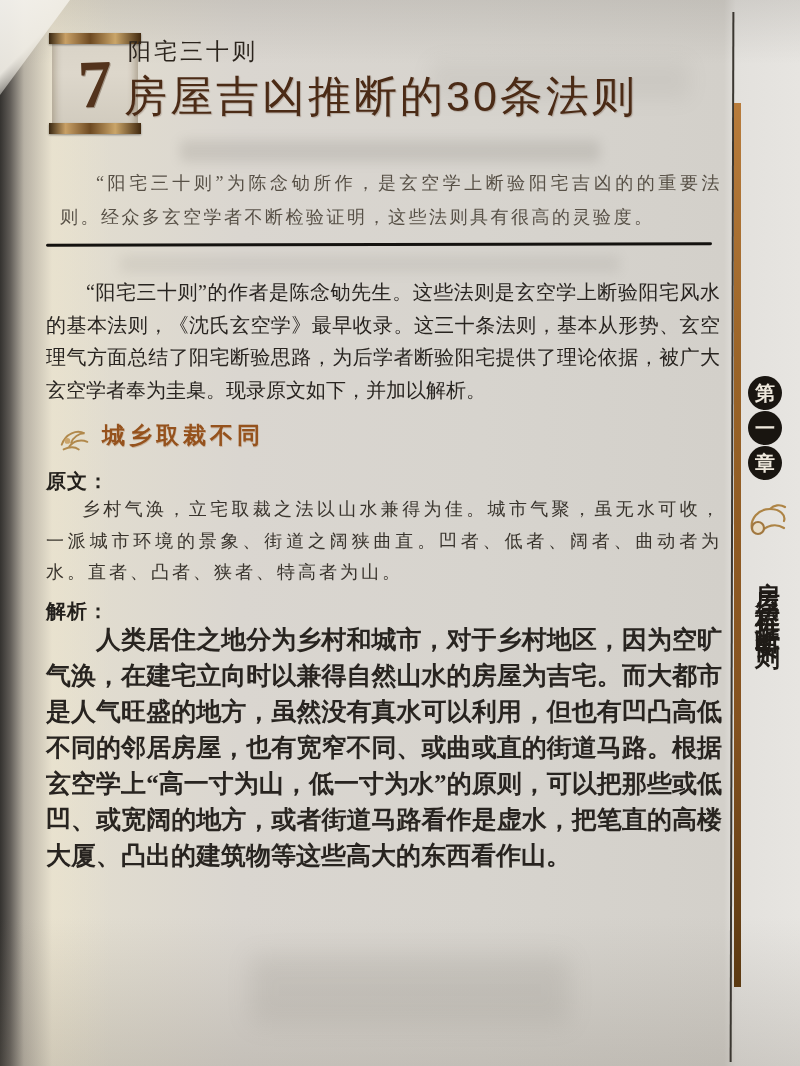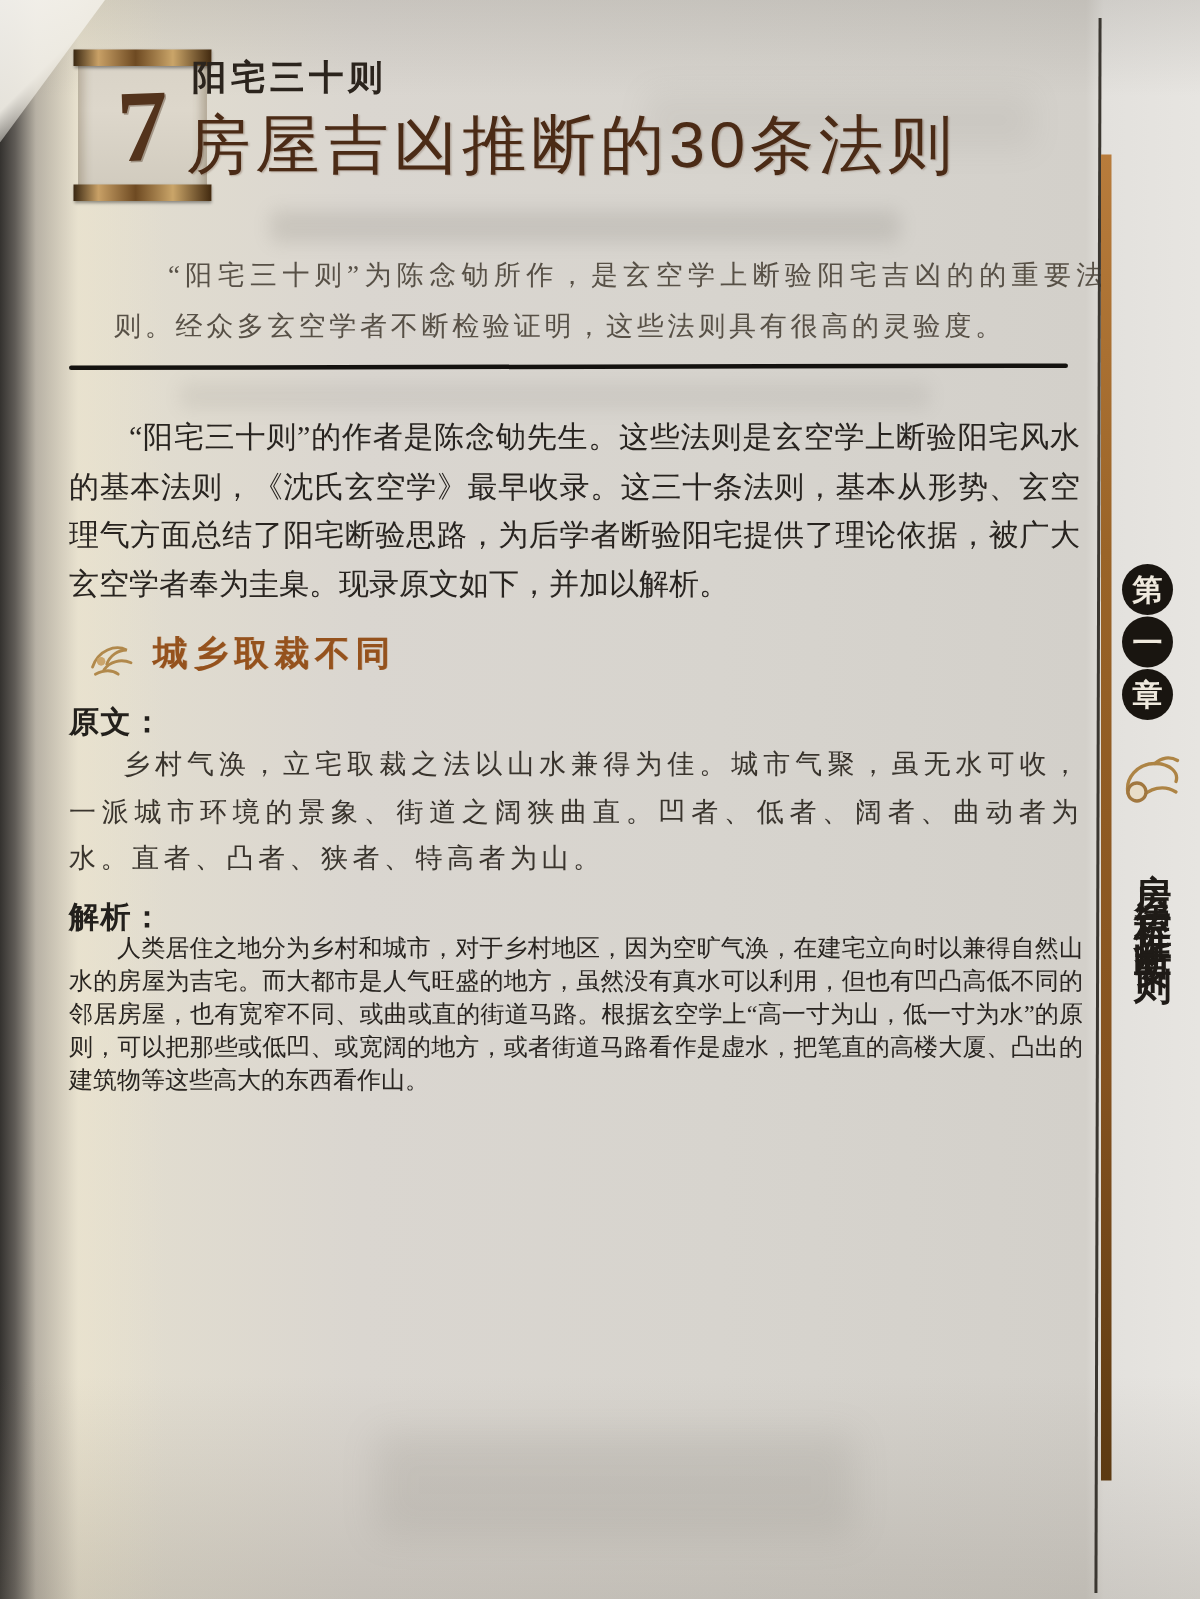--- a/index.html
+++ b/index.html
@@ -24,28 +24,28 @@
     background:linear-gradient(90deg,#3a2812 0%,#c8a066 18%,#6e4a22 45%,#caa569 72%,#41290f 100%);
     box-shadow:0 1px 2px rgba(0,0,0,.4);}
   .badge .bar.top{top:0;}
   .badge .bar.bottom{bottom:0;}
   .badge .num{position:absolute;left:0;right:0;top:8px;bottom:6px;
     display:flex;align-items:center;justify-content:center;
     font-family:"Liberation Serif", serif;font-weight:900;font-size:68px;color:#53331c;
     transform:rotate(-2deg);text-shadow:1px 1px 0 rgba(60,35,15,.35);}
 
   .series-title{position:absolute;left:128px;top:36px;font-family:"Liberation Sans",sans-serif;
-    font-weight:bold;font-size:23px;color:#2b241d;letter-spacing:3px;}
+    font-weight:normal;font-size:23px;color:#2b241d;letter-spacing:3px;}
   .main-title{position:absolute;left:124px;top:68px;font-family:"Liberation Sans",sans-serif;
     font-weight:400;font-size:43px;color:#4b2b16;letter-spacing:3px;
     text-shadow:1px 1px 1px rgba(75,43,22,.25);white-space:nowrap;}
 
   .intro{position:absolute;left:60px;top:166px;width:662px;
     font-size:18px;line-height:34px;letter-spacing:2.5px;color:#575046;
-    text-indent:2em;text-align:justify;margin-left:16px;}
+    text-indent:2em;text-align:justify;}
 
   .divider{position:absolute;left:46px;top:243px;width:666px;height:3px;background:#14120f;
     transform:rotate(-0.12deg);border-radius:2px;}
 
   .para1{position:absolute;left:46px;top:276px;width:674px;
     font-size:20px;line-height:32.5px;color:#282420;text-indent:2em;text-align:justify;
     font-weight:400;}
 
   .section-heading{position:absolute;left:56px;top:420px;display:flex;}
   .section-heading .flourish{width:38px;height:38px;margin-right:8px;}
@@ -55,21 +55,21 @@
   .label{position:absolute;left:46px;font-family:Liberation Serif, serif;
     font-weight:bold;font-size:20px;color:#23201c;letter-spacing:1px;}
   .label.orig{top:468px;}
   .label.anal{top:598px;text-align:center;}
 
   .original-text{position:absolute;left:46px;top:494px;width:676px;
     font-size:18px;line-height:31.5px;letter-spacing:3px;color:#39342d;
     text-indent:2em;text-align:justify;}
 
   .analysis{position:absolute;left:46px;top:622px;width:676px;
-    font-size:16px;line-height:22px;color:#282420;text-align:justify;font-weight:400;}
+    font-size:25px;line-height:36px;color:#282420;text-align:justify;font-weight:700;}
   .analysis p{margin:0;text-indent:2em;}
 
   
   .edge-line{position:absolute;left:731px;top:12px;width:2px;height:1050px;background:#3b3731;
     transform:rotate(0.15deg);}
   .brown-bar{position:absolute;left:734px;top:103px;width:7px;height:884px;
     background:linear-gradient(180deg,#b députés;) }
   .brown-bar{background:linear-gradient(180deg,#b87c3c 0%,#9a6428 30%,#845220 70%,#5c3a12 100%);}
   .sidebar{position:absolute;left:742px;top:0;width:58px;height:1066px;}
   .chapter-circles{position:absolute;left:6px;top:376px;display:flex;flex-direction:column;gap:1px;}

